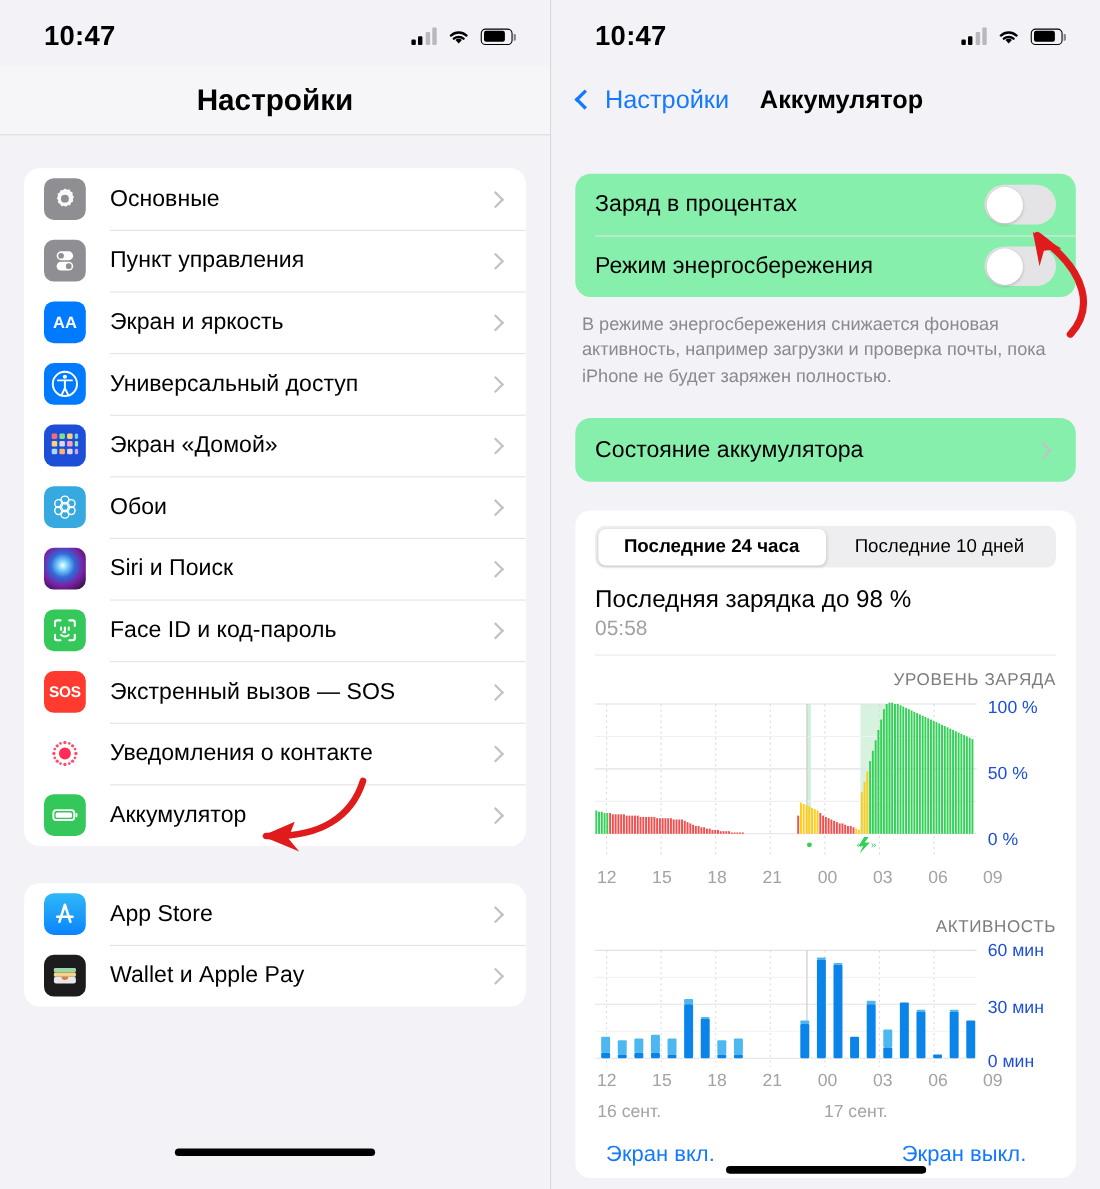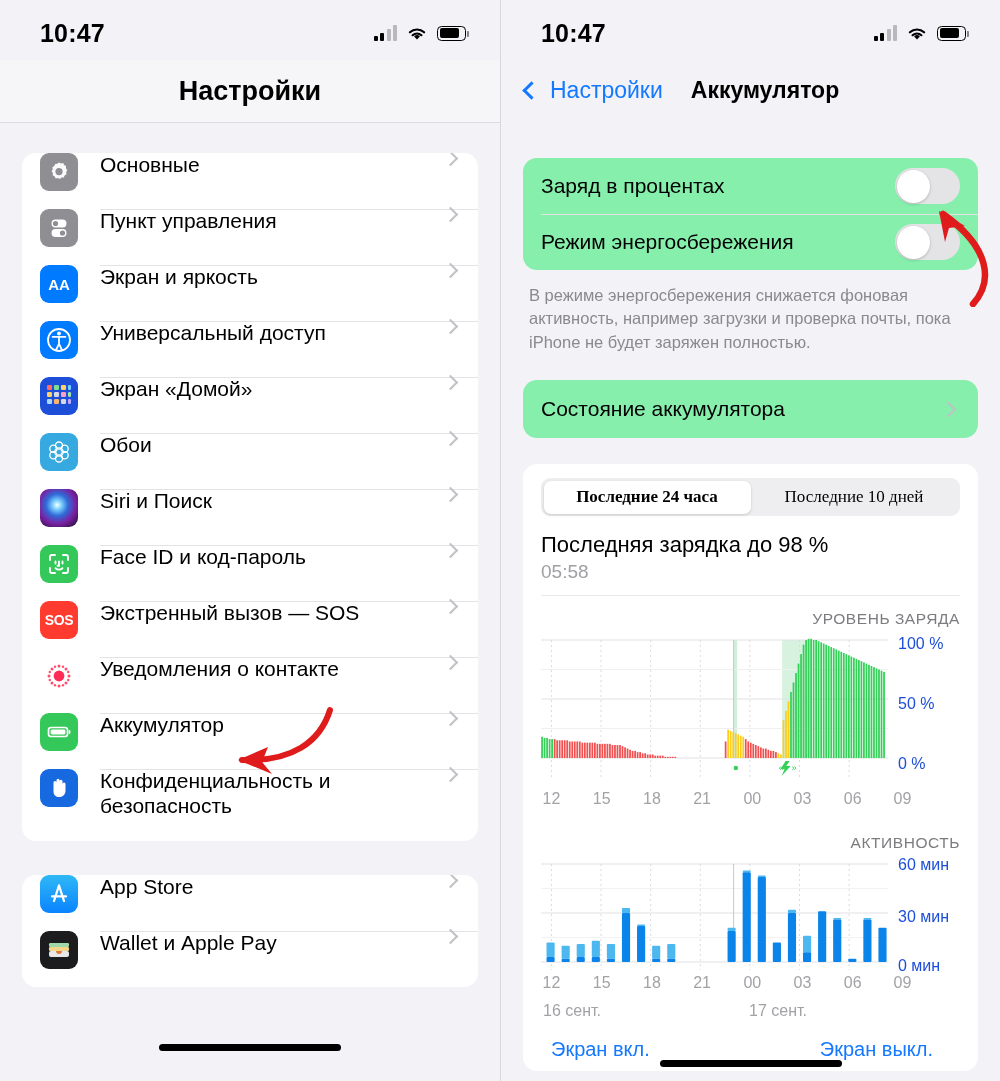--- a/index.html
+++ b/index.html
@@ -46,21 +46,21 @@
   .nav-large .t { font-size: 27px; font-weight: 700; color: #000; }
   .left-sep { height: 1px; background: #dcdce0; }
 
   
   .group {
     background: #fff; border-radius: 14px; margin: 0 22px;
     overflow: hidden;
   }
   .grp-gap-top { margin-top: 30px; }
   .row {
-    display: flex; padding: 0 16px 0 18px;
+    display: flex; align-items: center; padding: 0 16px 0 18px;
     min-height: 56px; position: relative;
   }
   .row + .row::before {
     content: ""; position: absolute; left: 78px; right: 0; top: 0;
     height: 1px; background: #e3e3e6;
   }
   .row-tall { min-height: 72px; }
   .icn {
     width: 38px; height: 38px; border-radius: 9px; flex: 0 0 38px;
     display: flex; align-items: center; justify-content: center;
@@ -132,21 +132,21 @@
   
   .card {
     background: #fff; border-radius: 14px; margin: 0 22px; padding: 14px 0 10px 0;
   }
   .seg {
     margin: 0 18px; background: #eeeef0; border-radius: 9px; height: 38px;
     display: flex; padding: 2.5px; position: relative;
   }
   .seg-item {
     flex: 1; display: flex; align-items: center; justify-content: center;
-    font-size: 17px; color: #000; border-radius: 7px; font-family: Liberation Serif, serif;
+    font-size: 17px; color: #000; border-radius: 7px;
   }
   .seg-item.active { background: #fff; font-weight: 600; box-shadow: 0 1px 3px rgba(0,0,0,.16); }
   .charge-title { margin: 16px 18px 0; font-size: 22px; color: #000; }
   .charge-time { margin: 3px 18px 12px; font-size: 19px; color: #a0a0a5; }
   .card-div { height: 1px; background: #e8e8ea; margin: 0 18px; }
   .sec-label {
     margin: 14px 18px 8px; font-size: 15.5px; color: #7c7c80;
     letter-spacing: .55px; text-transform: uppercase; text-align: right;
   }
   .chart-wrap { display: flex; margin: 0 14px 0 18px; }
@@ -356,31 +356,20 @@
           <svg width="30" height="30" viewBox="0 0 30 30">
             <rect x="4.5" y="10.5" width="19" height="9" rx="2.6" fill="none" stroke="#fff" stroke-width="1.7"></rect>
             <rect x="6.6" y="12.6" width="14.8" height="4.8" rx="1.4" fill="#fff"></rect>
             <rect x="24.6" y="13" width="1.8" height="4" rx=".9" fill="#fff"></rect>
           </svg>
         </div>
         <div class="row-label">Аккумулятор</div>
         <div class="chev"></div>
       </div>
 
-      <div class="row row-tall">
-        <div class="icn i-priv">
-          <svg width="26" height="26" viewBox="0 0 26 26">
-            <path d="M7.5 13V7.4a1.5 1.5 0 0 1 3 0v4.3V5.3a1.5 1.5 0 0 1 3 0v6.4V6.2a1.5 1.5 0 0 1 3 0v5.5V9a1.5 1.5 0 0 1 3 0v6.5c0 4-2.6 6.5-6.2 6.5-3.6 0-5.8-2.2-5.8-5.6z" fill="#fff"></path>
-          </svg>
-        </div>
-        <div class="row-label">
-          <span>Конфиденциальность и безопасность</span>
-        </div>
-        <div class="chev"></div>
-      </div>
     </div>
 
     <div class="group" style="margin-top:34px">
       <div class="row">
         <div class="icn i-appstore">
           <svg width="28" height="28" viewBox="0 0 28 28">
             <path d="M14 5.5 9 21M14 5.5 19 21M7 16.4h14" stroke="#fff" stroke-width="2.3" stroke-linecap="round" fill="none"></path>
           </svg>
         </div>
         <div class="row-label">App Store</div>

